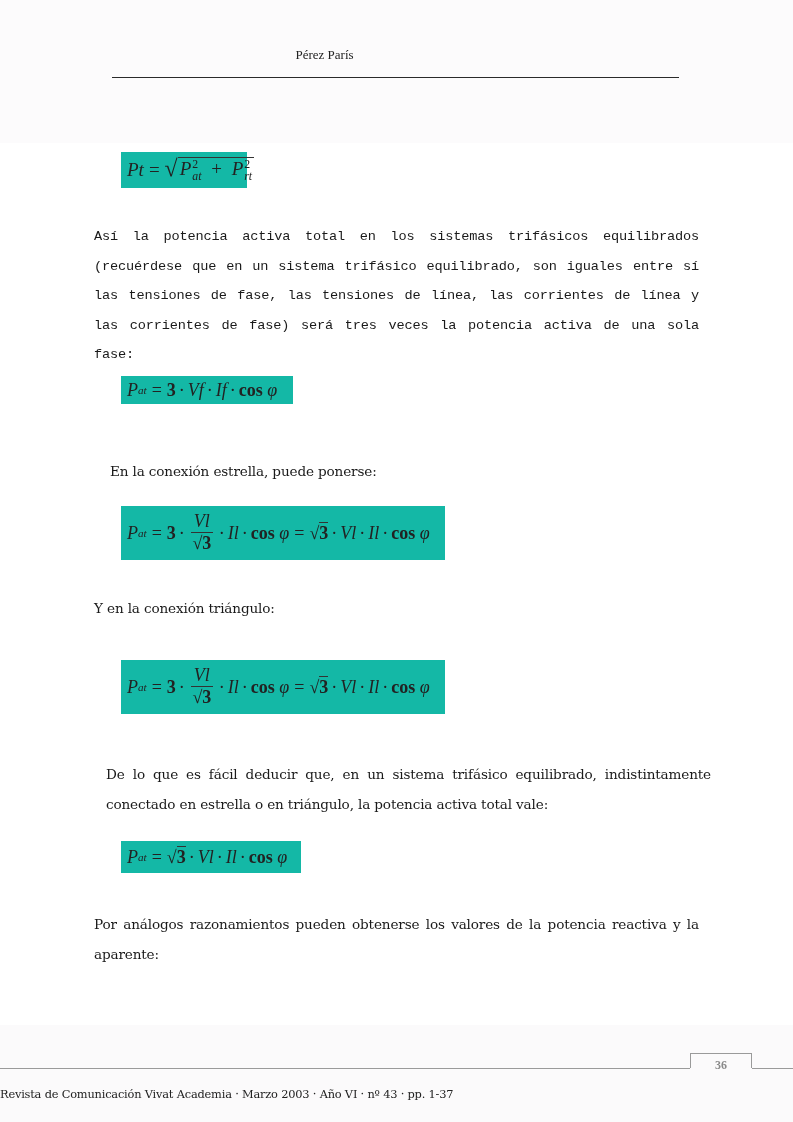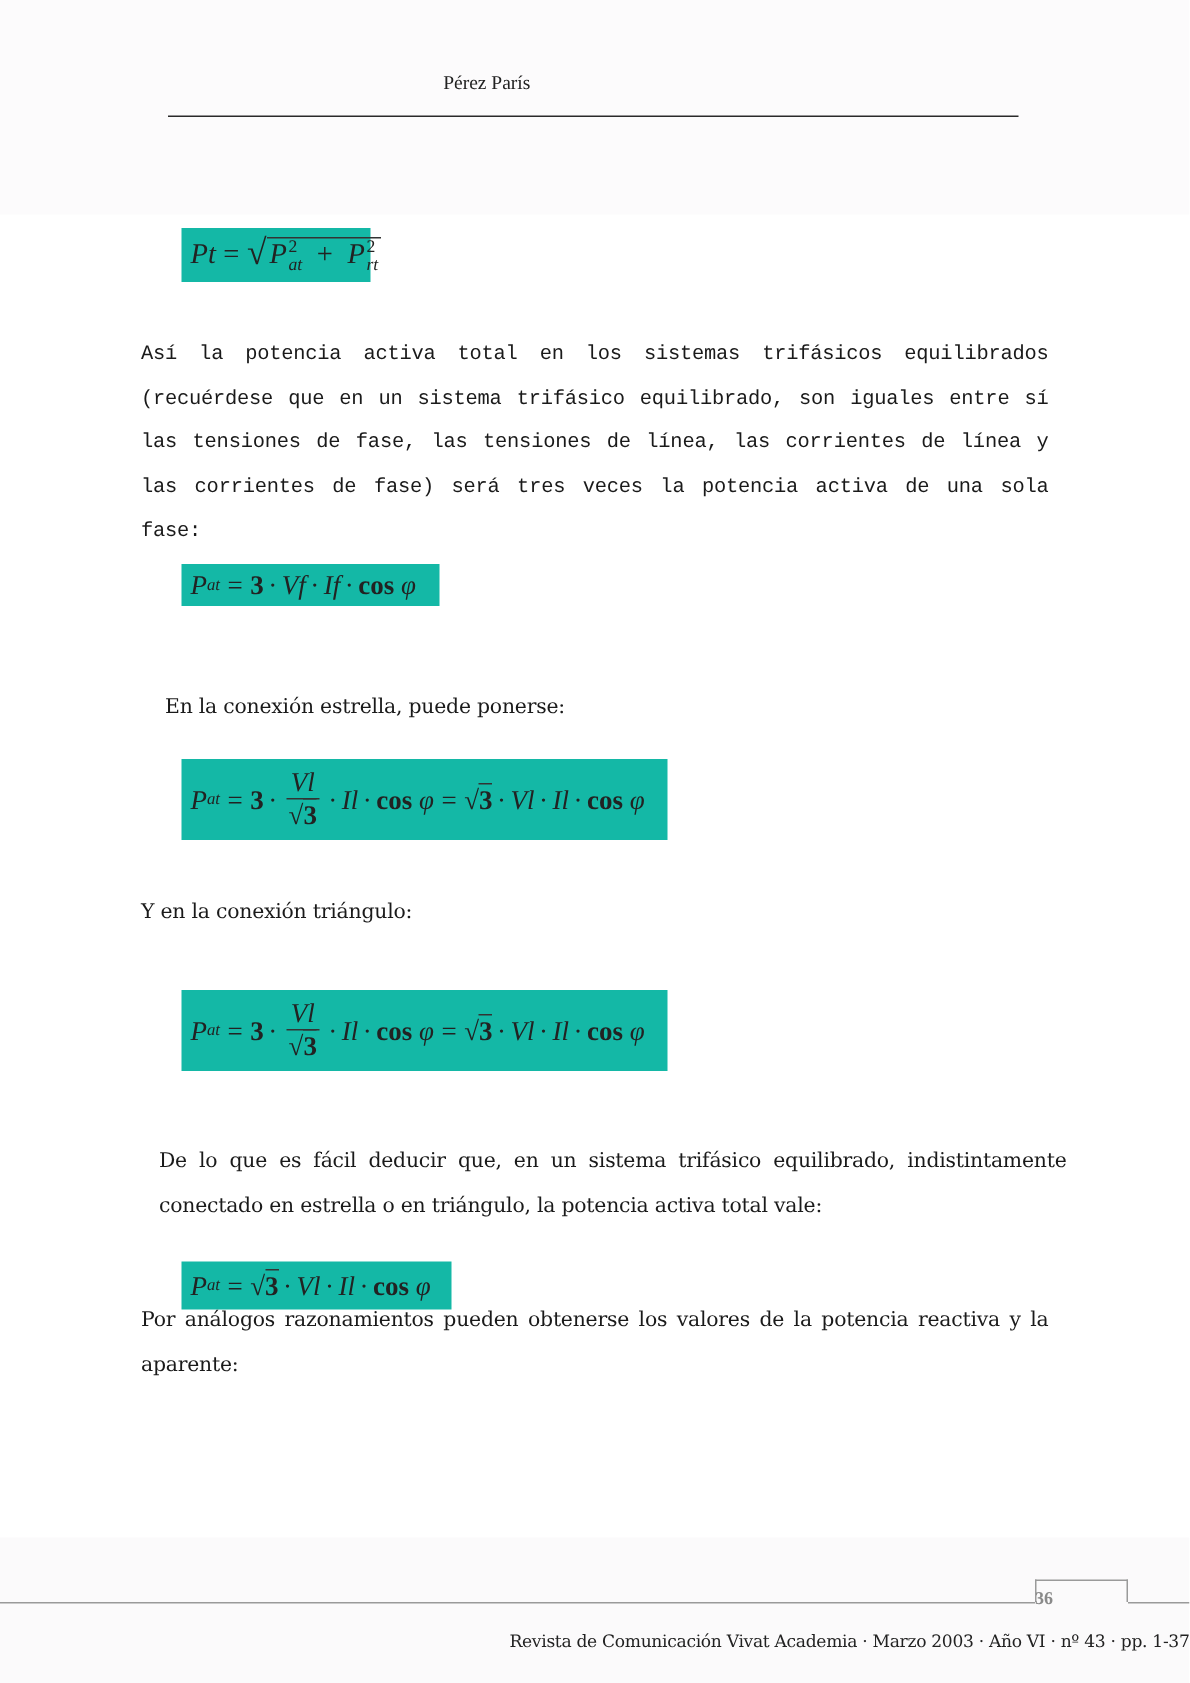--- a/index.html
+++ b/index.html
@@ -126,31 +126,31 @@
     left: 690px; top: 1053px;
     width: 62px; height: 15px;
     border: 1.5px solid #9a9a9a;
     border-bottom: none;
     box-sizing: border-box;
   }
   .page-number {
     position: absolute;
     left: 690px; top: 1058px;
     width: 62px;
-    text-align: left;
+    text-align: center;
     font-family: "Liberation Serif", serif;
     font-weight: bold;
     font-size: 12px;
     color: #8a8a8a;
   }
   .footer-citation {
     position: absolute;
     top: 1087px;
     left: 0; width: 793px;
-    text-align: right;
+    text-align: left;
     font-family: "DejaVu Serif", serif;
     font-size: 11.4px;
     color: #222;
     letter-spacing: -0.2px;
   }
 </style>
 </head>
 <body>
 
 <div class="header-band"></div>
@@ -217,21 +217,21 @@
   </div>
 
   <p class="para" style="top:748px; margin:12px;">De lo que es fácil deducir que, en un sistema trifásico equilibrado, indistintamente conectado en estrella o en triángulo, la potencia activa total vale:</p>
 
   <div class="formula" style="top:841px; height:32px; width:180px; font-size:18px;">
     <span class="it">P</span><span class="sub">at</span>
     <span class="op">=</span>
     <span class="bd"><span>√</span><span style="border-top:1.4px solid #333;">3</span></span><span class="dot">·</span><span class="it">Vl</span><span class="dot">·</span><span class="it">Il</span><span class="dot">·</span><span class="bd">cos</span>&nbsp;<span class="it">φ</span>
   </div>
 
-  <p class="para" style="top:866px; margin:0;">Por análogos razonamientos pueden obtenerse los valores de la potencia reactiva y la aparente:</p>
+  <p class="para" style="top:910px; margin:0;">Por análogos razonamientos pueden obtenerse los valores de la potencia reactiva y la aparente:</p>
 </div>
 
 <div class="footer-band"></div>
 <div class="footer-rule-left"></div>
 <div class="page-tab"></div>
 <div class="footer-rule-right"></div>
 <div class="page-number">36</div>
 <div class="footer-citation">Revista de Comunicación Vivat Academia · Marzo 2003 · Año VI · nº 43 · pp. 1-37</div>
 
 </body></html>

